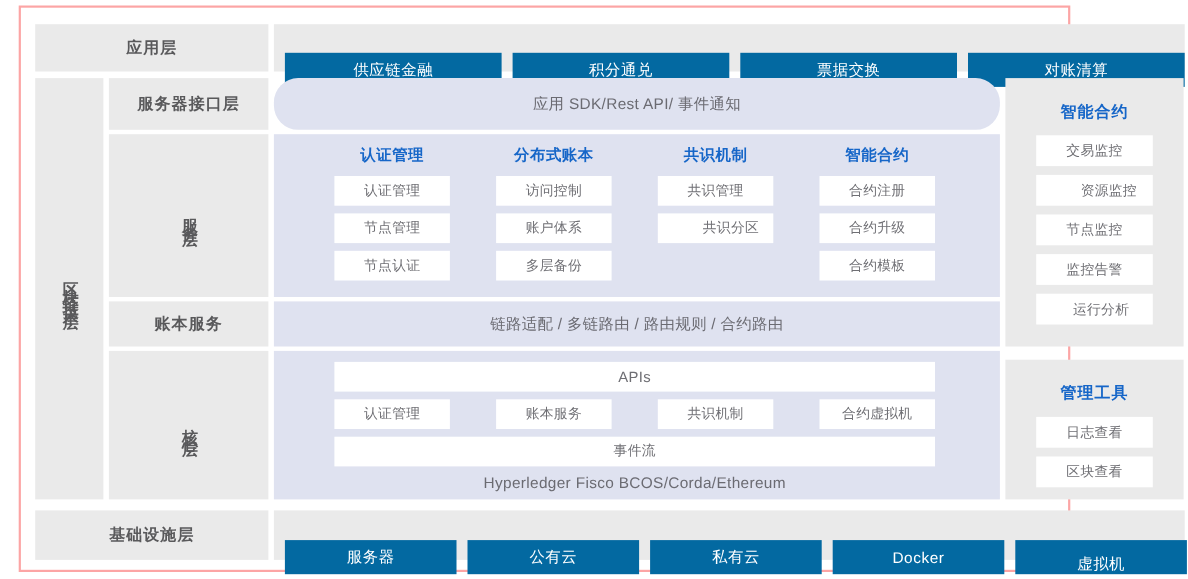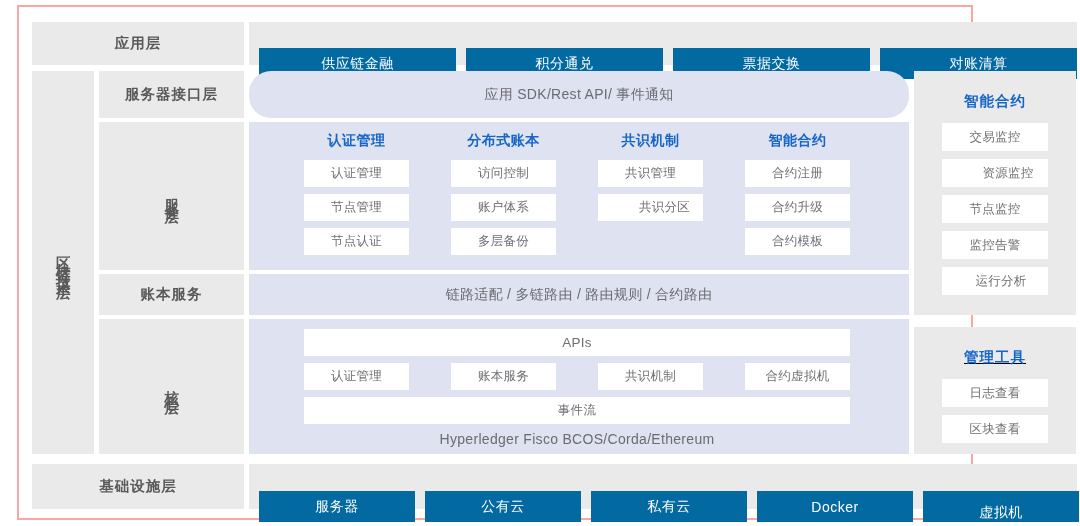--- a/index.html
+++ b/index.html
@@ -222,21 +222,21 @@
       </div>
       <div class="abs wbox ctr" style="left:28px;top:160px;width:106px;height:28px;">
         <span>监控告警</span>
       </div>
       <div class="abs wbox ctr" style="left:28px;top:196px;width:106px;height:28px;padding-left:12px;">
         <span>运行分析</span>
       </div>
     </div>
 
     <div class="abs gray" style="left:895px;top:320px;width:162px;height:127px;">
-      <div class="abs ctr" style="left:0px;top:18px;width:162px;height:24px;text-decoration:underline;">
+      <div class="abs ctr" style="left:0px;top:18px;width:162px;height:24px;">
         <span class="panel-title">管理工具</span>
       </div>
       <div class="abs wbox ctr" style="left:28px;top:52px;width:106px;height:28px;">
         <span>日志查看</span>
       </div>
       <div class="abs wbox ctr" style="left:28px;top:88px;width:106px;height:28px;">
         <span>区块查看</span>
       </div>
     </div>
 

